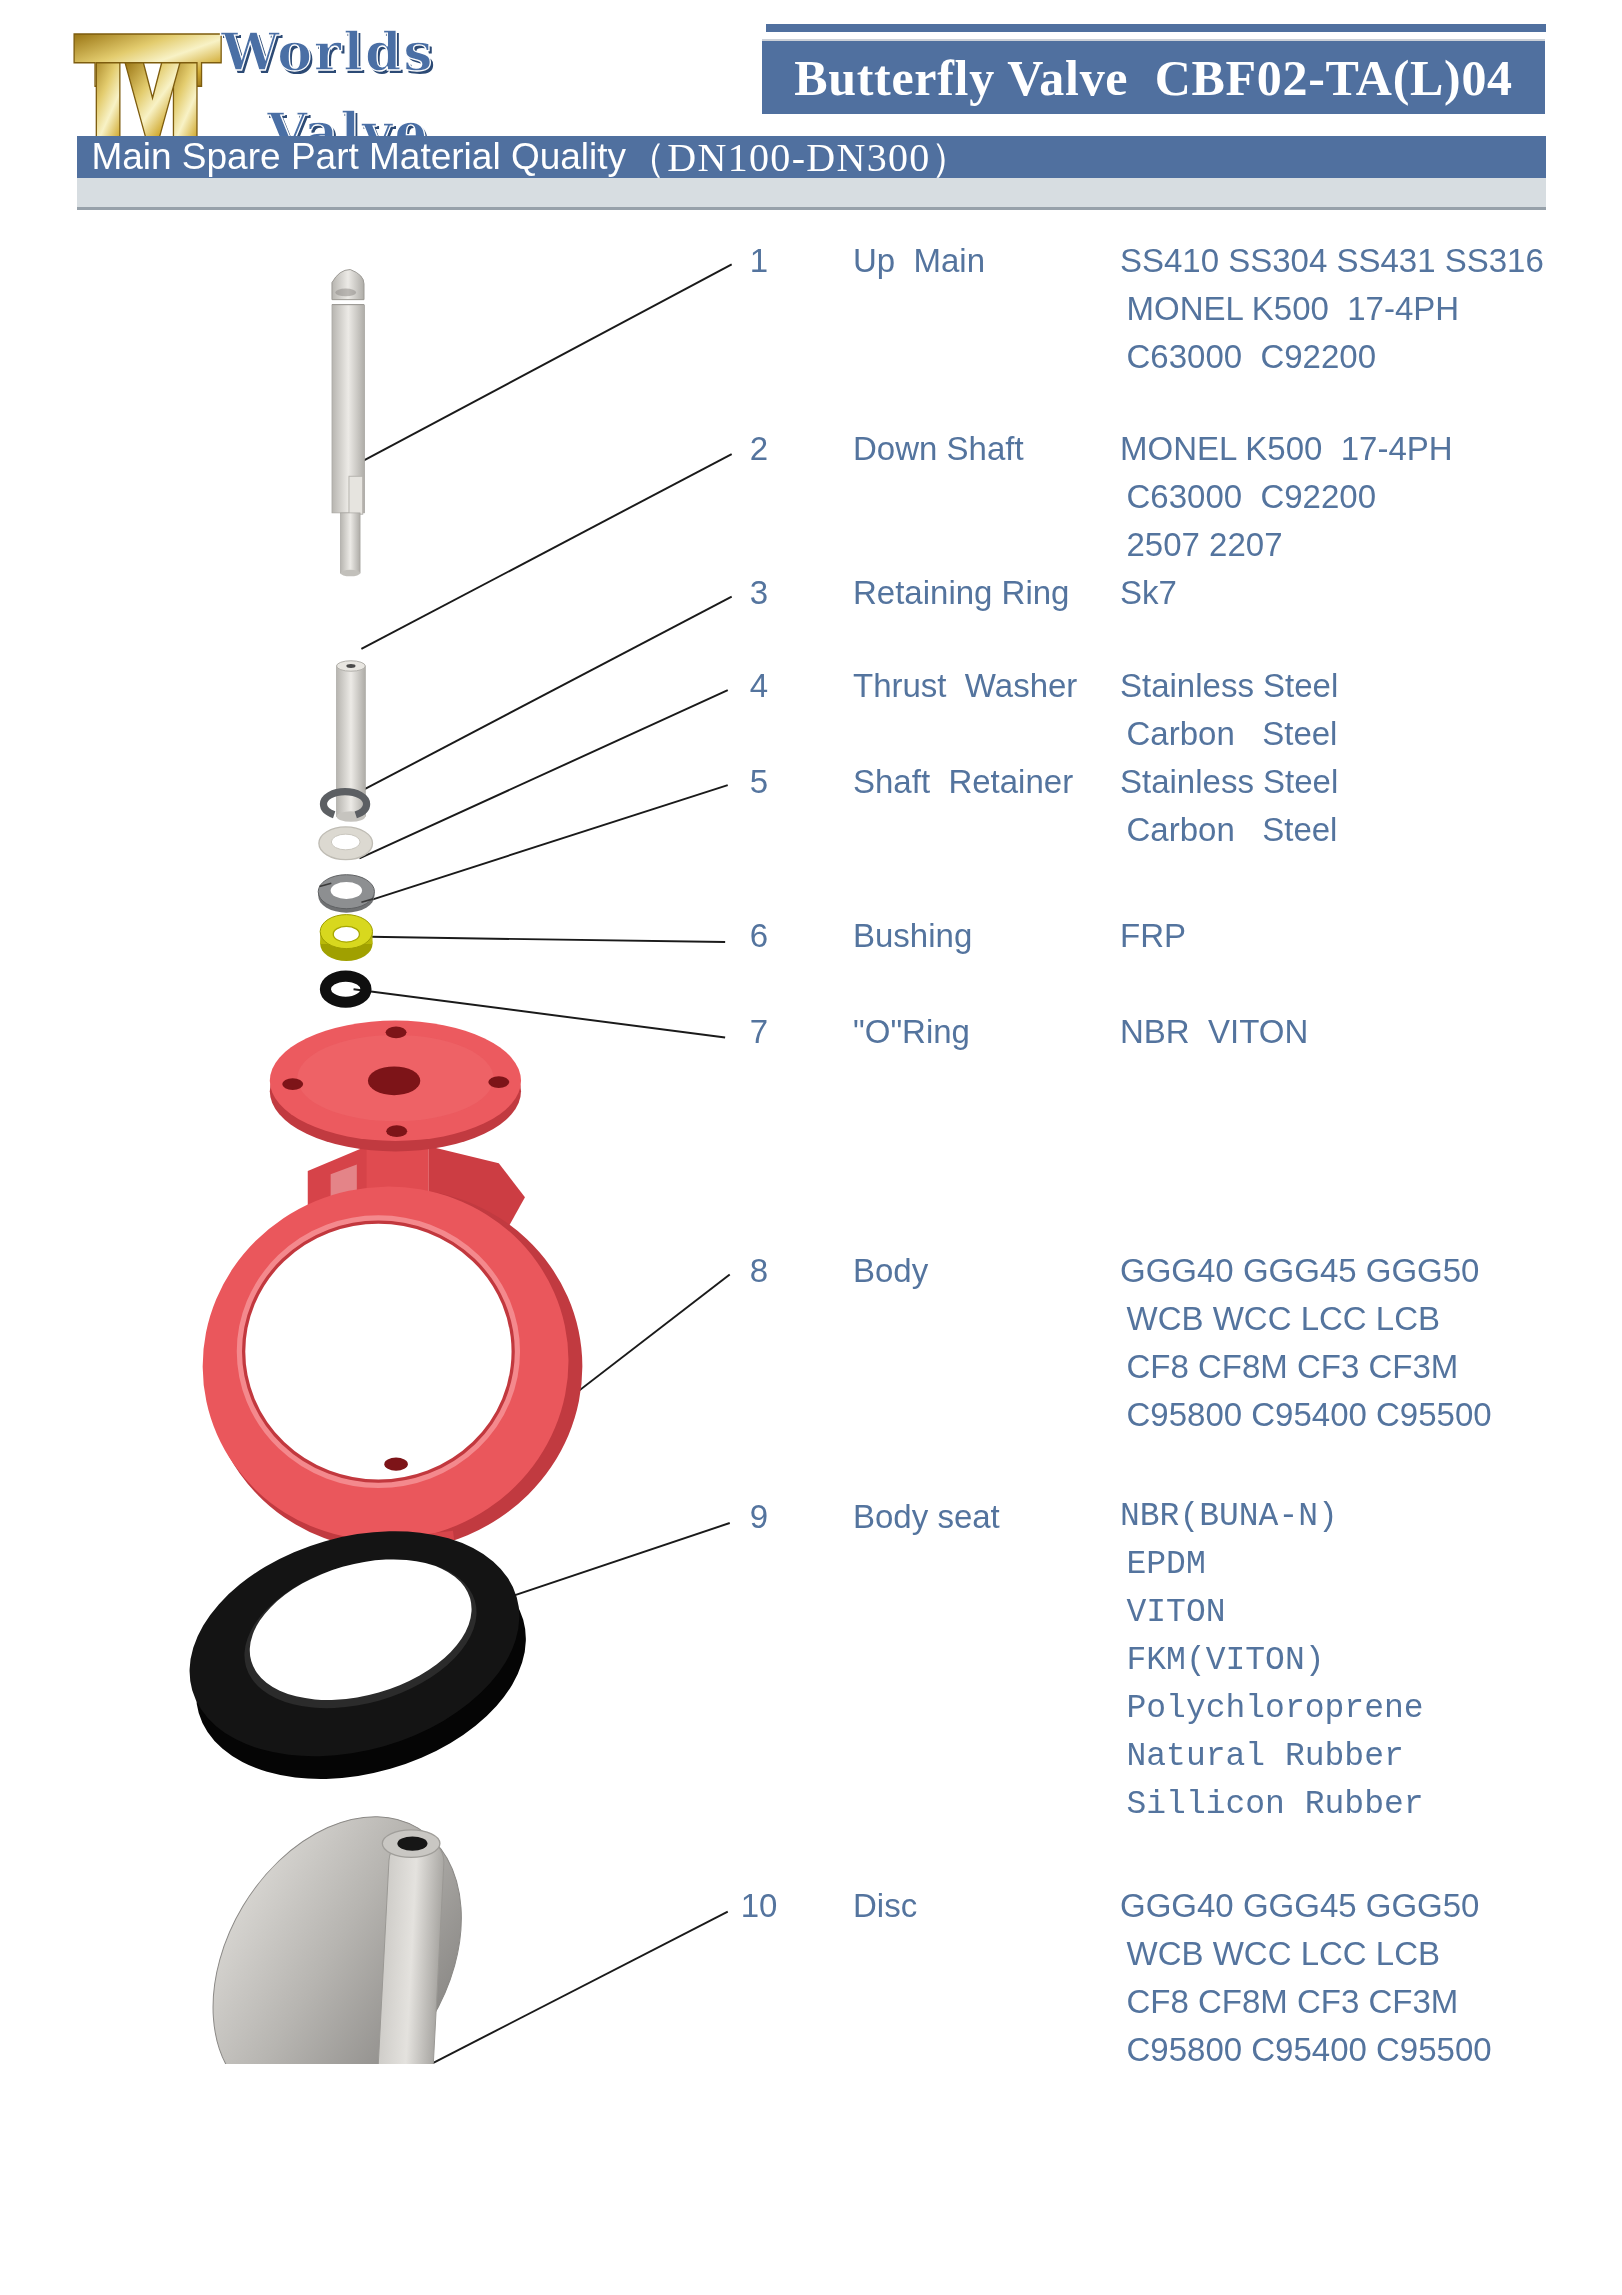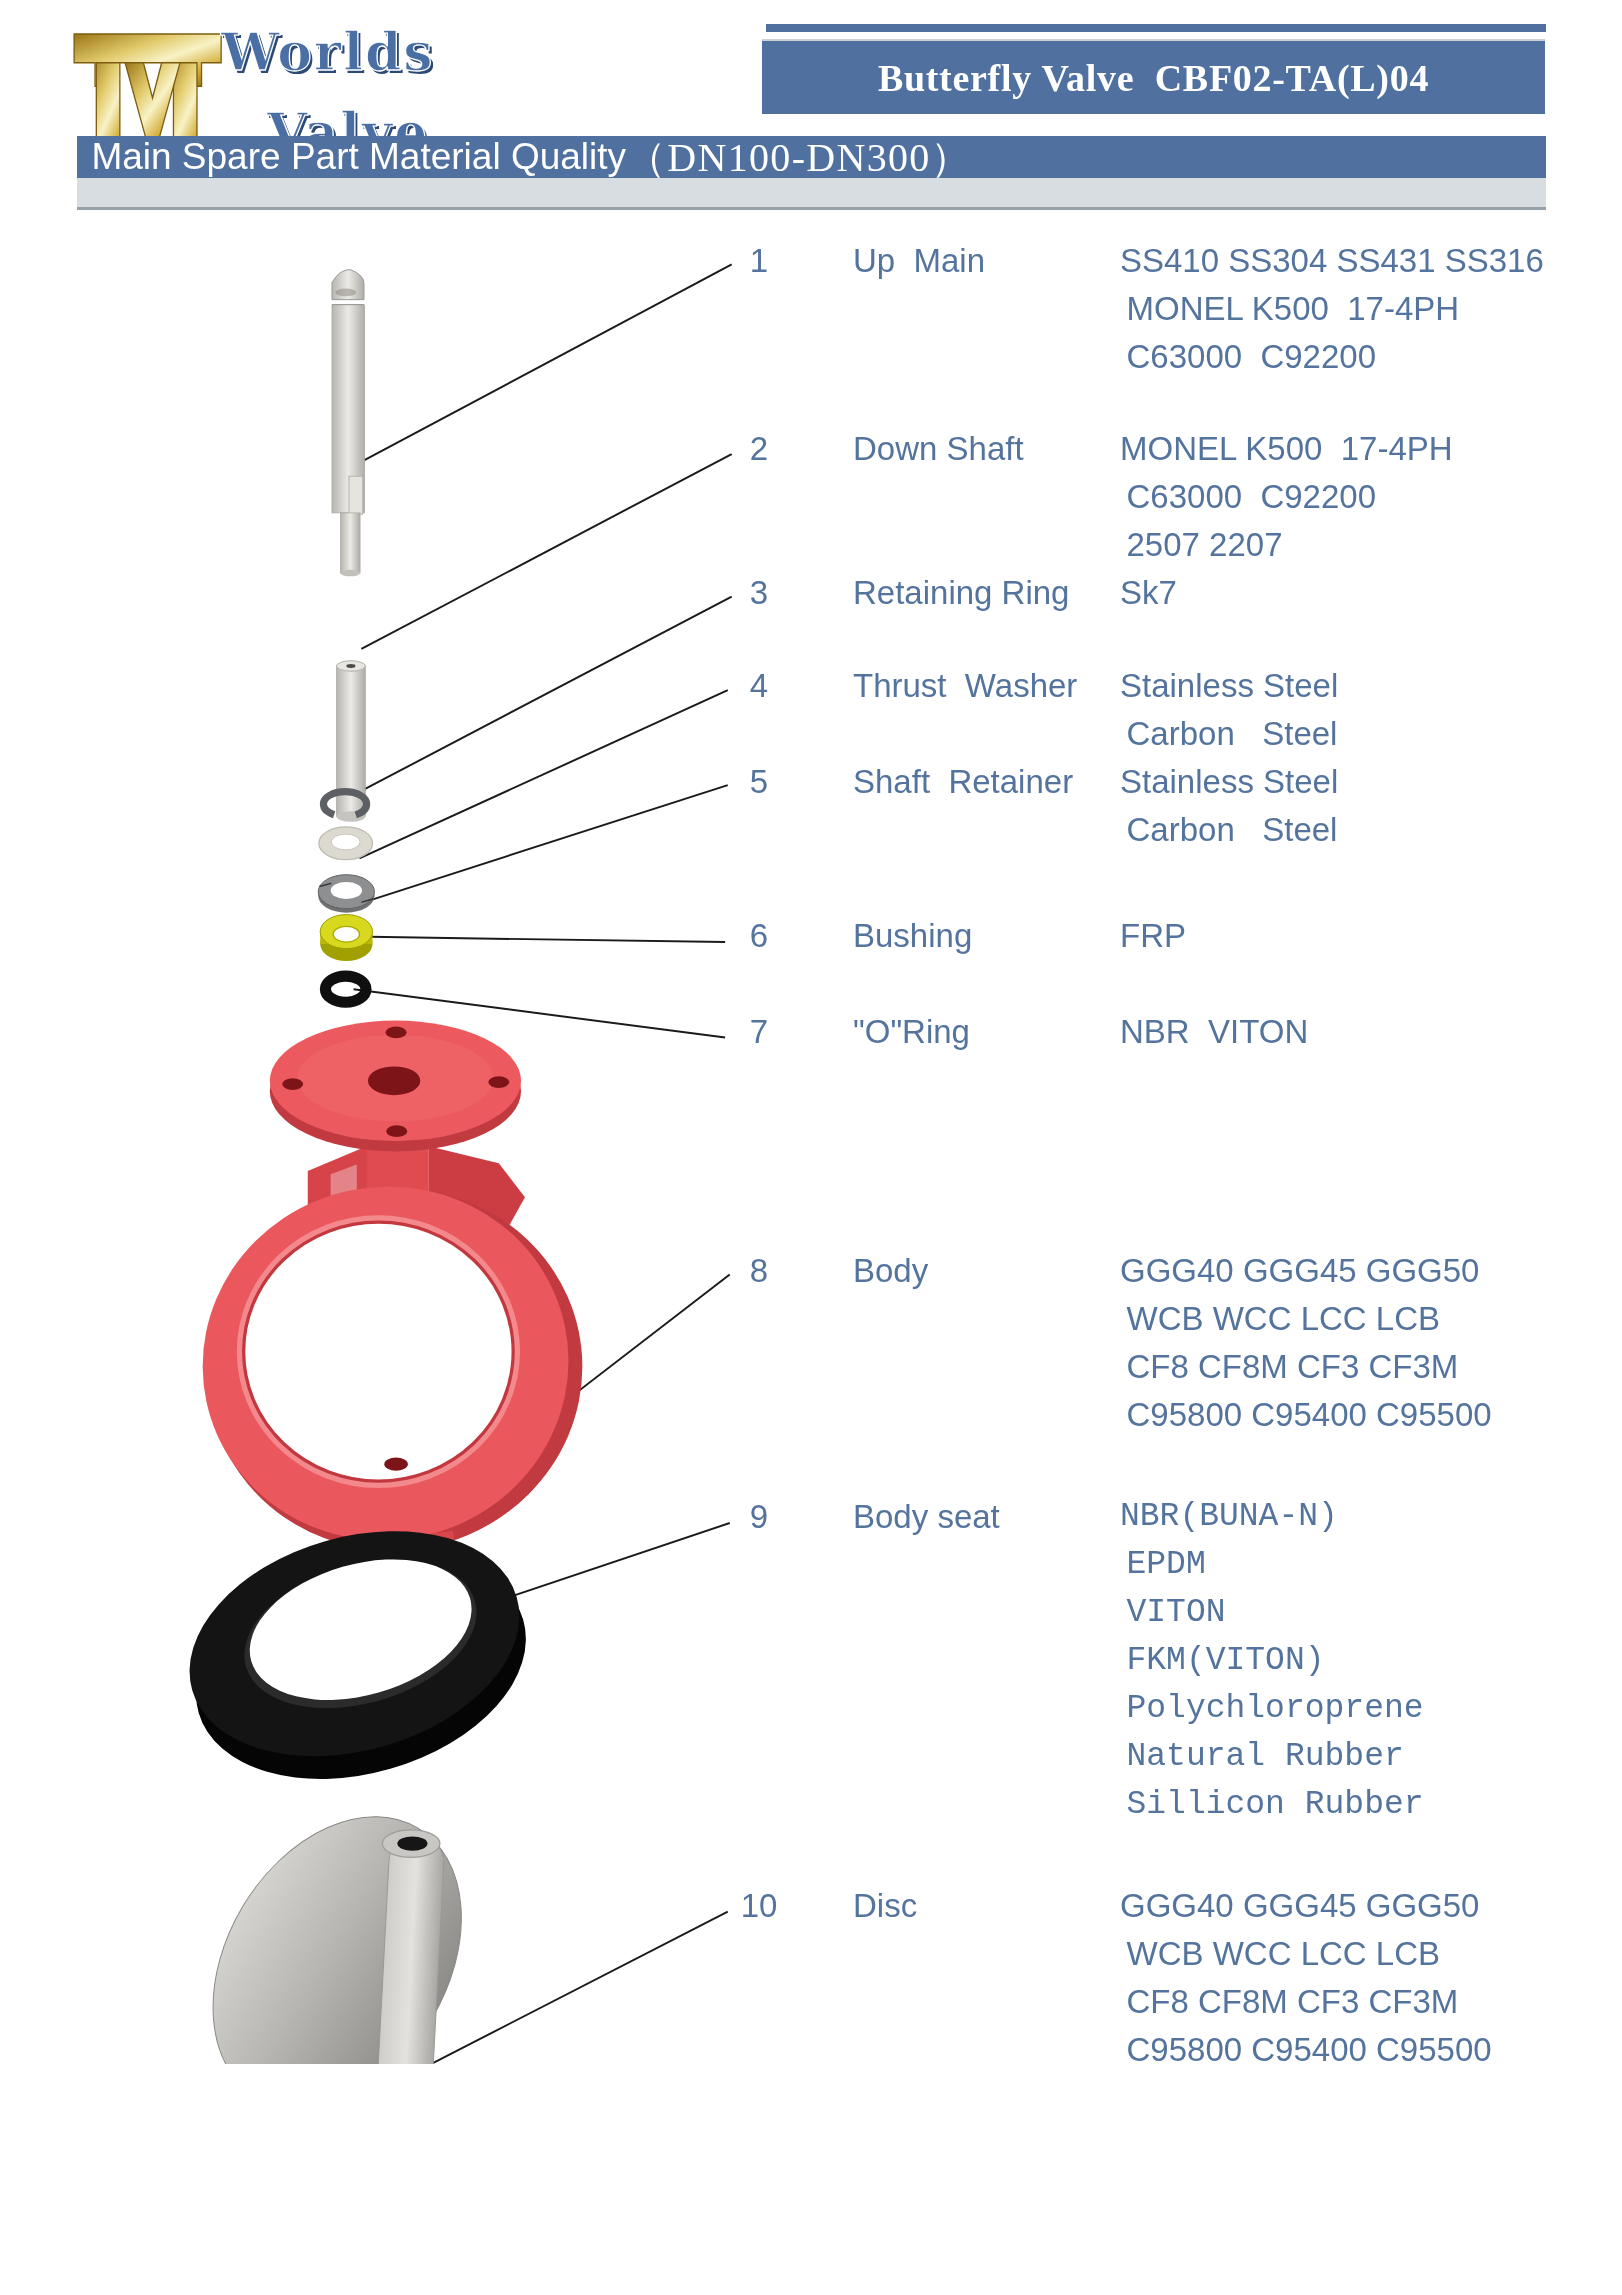--- a/index.html
+++ b/index.html
@@ -22,21 +22,21 @@
   .logo-word.w2{left:267px;top:106px;}
   
   .accent-bar{position:absolute;left:766px;top:23.6px;width:780px;height:8.5px;background:var(--accent,#50709f);}
   .title-box{
     position:absolute;left:762px;top:39px;width:783px;height:73px;
     background:var(--accent,#50709f);border-top:2.6px solid #ccd1d8;
     display:flex;align-items:center;justify-content:center;
   }
   .title-box .t{
     color:#ffffff;font-family:"Liberation Serif",serif;font-weight:bold;
-    font-size:38px;white-space:pre;letter-spacing:0.7px;
+    font-size:50px;white-space:pre;letter-spacing:0.7px;
   }
   
   .main-band{
     position:absolute;left:77px;top:136px;width:1469px;height:42px;
     background:var(--accent,#50709f);display:flex;align-items:center;
   }
   .main-band .m1{color:#fff;font-size:37px;padding-left:14.4px;white-space:pre;}
   .main-band .m2{color:#fff;font-size:40px;font-family:"Liberation Serif",serif;white-space:pre;letter-spacing:1.3px;}
   .sub-band{
     position:absolute;left:77px;top:178px;width:1469px;height:29px;

